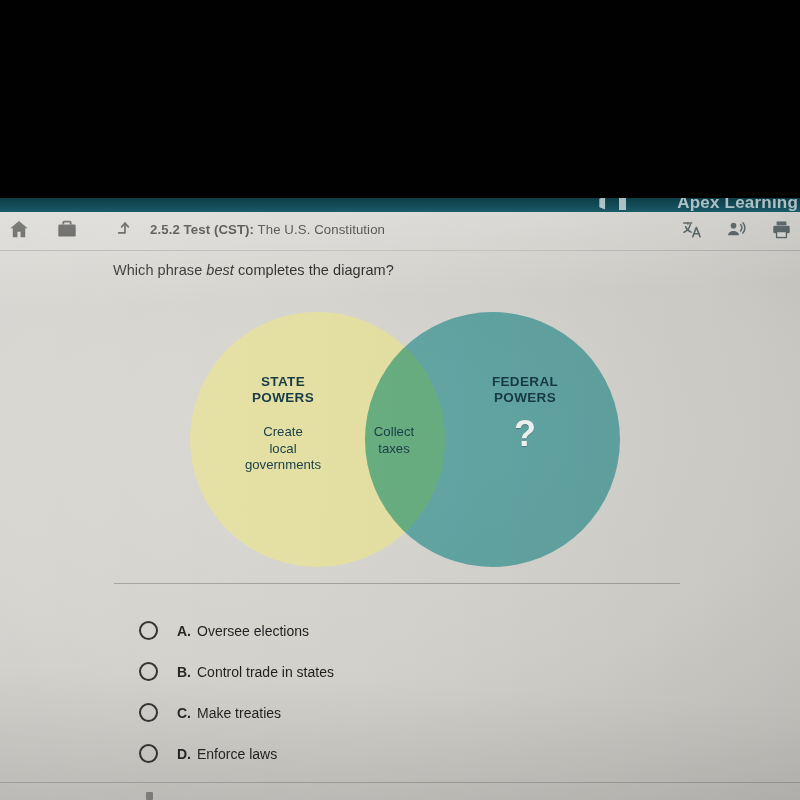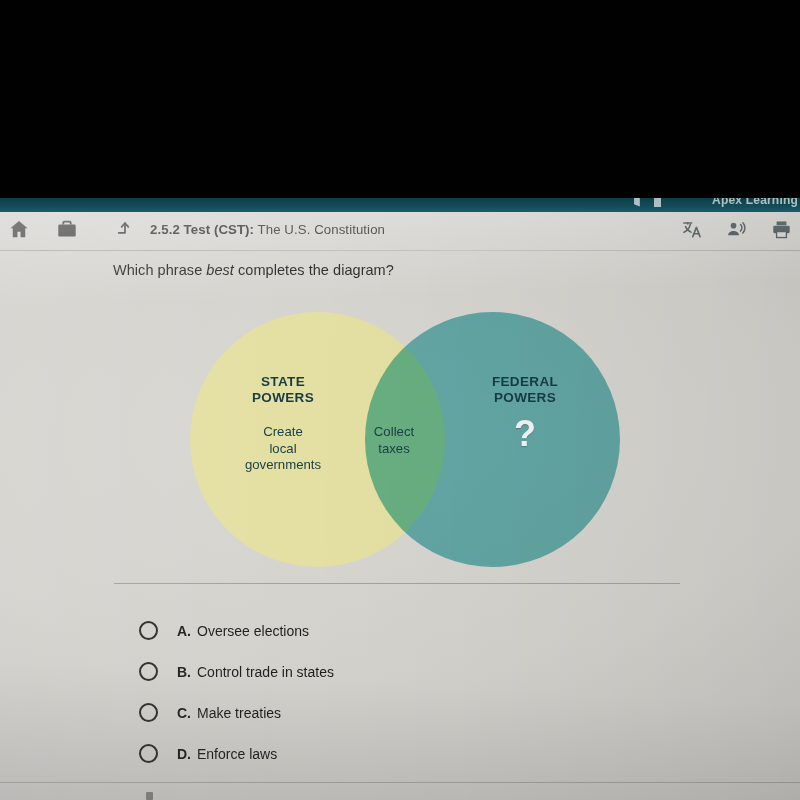--- a/index.html
+++ b/index.html
@@ -40,21 +40,21 @@
     width: 17px; height: 13px;
     background: #ffffff;
     clip-path: polygon(0 18%, 34% 0, 34% 100%, 0 82%);
     opacity: .92;
   }
   .brand-mark2 {
     width: 7px; height: 13px; background: #fff; opacity:.9;
     margin-left: -2px;
   }
   .brand-text {
-    color: #e8eef0; font-size: 12px; letter-spacing: .2px;
+    color: #e8eef0; font-size: 17px; letter-spacing: .2px;
     font-weight: 600; white-space: nowrap;
     filter: blur(.45px);
     margin-left: 46px;
   }
 
   
   .page {
     position: absolute; left: 0; top: 212px;
     width: 800px; height: 588px;
     background:

